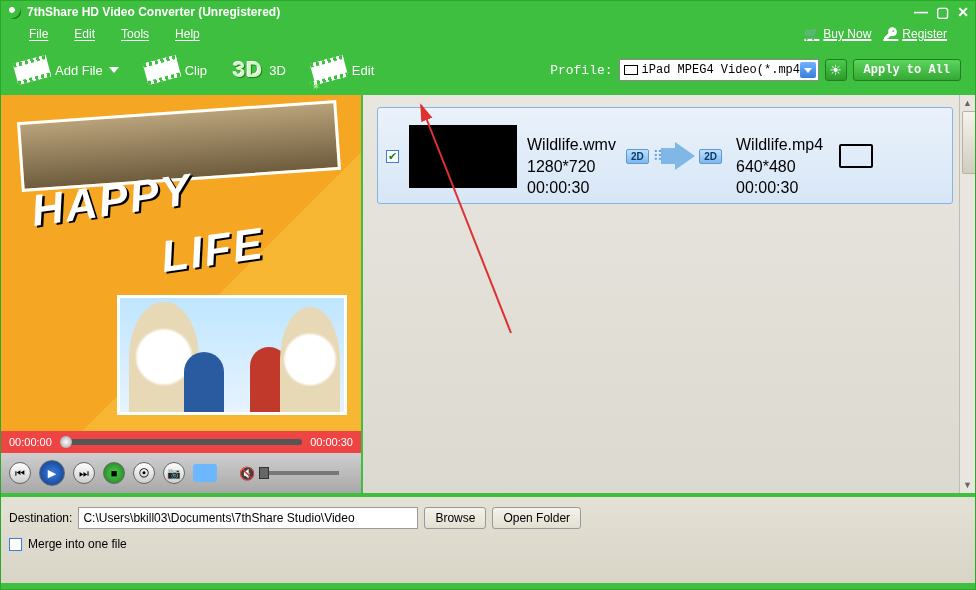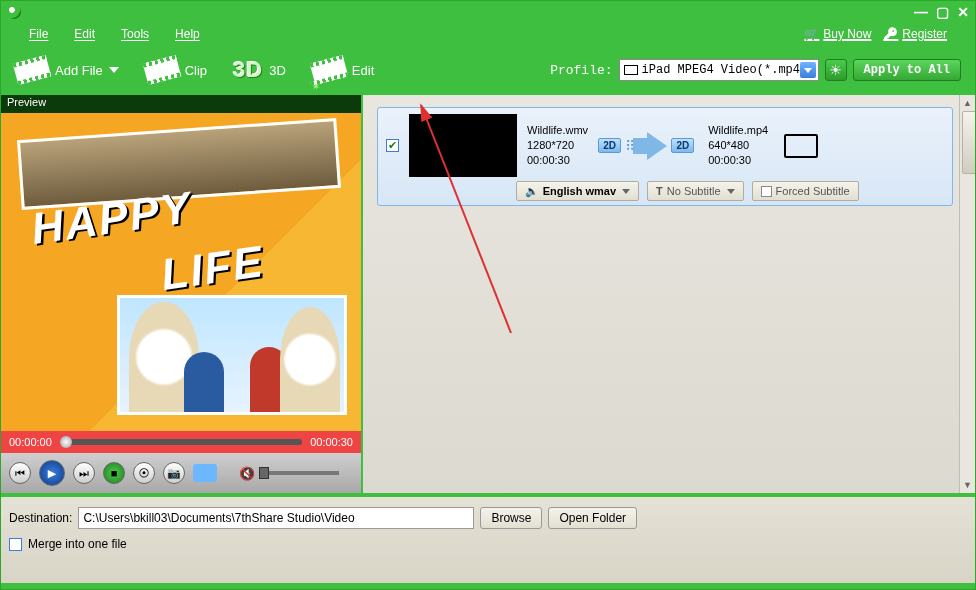--- a/index.html
+++ b/index.html
@@ -73,21 +73,21 @@
 .list-panel { flex: 1; background: linear-gradient(#e8e6df,#dcd9d0); position: relative; border-left: 2px solid #3fbf3f; overflow: hidden; }
 .scrollbar { position: absolute; right: 0; top: 0; bottom: 0; width: 16px; background: #e8e6df; border-left: 1px solid #c0beb4; }
 .scrollbar .thumb { position: absolute; top: 16px; bottom: 16px; left: 2px; right: 2px; background: linear-gradient(#f5f3ea,#d0cdc0); border: 1px solid #b5b2a4; border-radius: 2px; }
 .scrollbar .arr { position: absolute; left: 0; right: 0; height: 16px; display: flex; align-items: center; justify-content: center; font-size: 9px; color: #666; }
 .scrollbar .arr.up { top: 0; } .scrollbar .arr.down { bottom: 0; }
 
 .file-card { margin: 12px 22px 0 14px; border: 1px solid #7fb7e6; border-radius: 3px; background: linear-gradient(#eaf2fb,#d7e6f6); padding: 6px 8px 4px 8px; }
 .file-row { display: flex; align-items: center; gap: 10px; }
 .chk { width: 13px; height: 13px; border: 1px solid #3a7edc; background: #fff; display: flex; align-items: center; justify-content: center; color: #1f7e1f; font-size: 11px; }
 .thumb { width: 108px; height: 63px; background: #000; }
-.info { font-family: "Courier New", monospace; font-size: 11px; color: #000; line-height: 1.35; }
+.info { font-family: "Courier New", monospace; font-size: 16px; color: #000; line-height: 1.35; margin-top: 20px; }
 .info.out { margin-left: 4px; }
 .conv-arrow { display: flex; align-items: center; gap: 4px; }
 .badge2d { background: linear-gradient(#bfe0ff,#7cb8ee); border: 1px solid #5a9bd5; font-size: 10px; padding: 1px 4px; border-radius: 2px; color: #0b3a6a; font-weight: bold; }
 .dots { color: #6aa0d8; font-size: 14px; letter-spacing: -1px; }
 .big-arrow { width: 0; height: 0; border-top: 14px solid transparent; border-bottom: 14px solid transparent; border-left: 20px solid #7fb7e6; position: relative; }
 .big-arrow::before { content: ""; position: absolute; left: -34px; top: -8px; width: 16px; height: 16px; background: #7fb7e6; }
 .out-dev { width: 34px; height: 24px; border: 2px solid #000; border-radius: 2px; margin-left: 6px; }
 
 .sub-row { display: flex; align-items: center; gap: 8px; margin: 4px 0 0 130px; }
 .sub-btn { height: 20px; border: 1px solid #b0adA0; background: linear-gradient(#f5f3ea,#e2dfd2); font-size: 11px; font-family: "Courier New", monospace; display: flex; align-items: center; padding: 0 8px; gap: 4px; color: #555; border-radius: 2px; cursor: pointer; }
@@ -96,30 +96,31 @@
 .sub-btn .txt::before { content: "T"; font-weight: bold; }
 .sub-btn .chkbox { width: 11px; height: 11px; border: 1px solid #888; background: #fff; }
 .sub-caret { width: 0; height: 0; border-left: 4px solid transparent; border-right: 4px solid transparent; border-top: 5px solid #666; margin-left: 2px; }
 
 
 .red-arrow-svg { position: absolute; left: 370px; top: 92px; pointer-events: none; }
 
 
 .bottombar { height: 96px; background: linear-gradient(#e4e1d5,#d8d5c7); border-top: 4px solid #3fbf3f; border-bottom: 6px solid #3fbf3f; padding: 10px 8px; font-size: 12px; font-family: "Courier New", monospace; color: #000; }
 .dest-row { display: flex; align-items: center; gap: 6px; }
-.dest-input { width: 396px; height: 22px; border: 1px solid #999; background: #fff; padding: 4px 4px; font-family: inherit; font-size: 12px; }
+.dest-input { width: 340px; height: 22px; border: 1px solid #999; background: #fff; padding: 4px 4px; font-family: inherit; font-size: 12px; }
 .small-btn { height: 22px; border: 1px solid #999; background: linear-gradient(#f5f3ea,#e2dfd2); padding: 0 10px; border-radius: 3px; font-family: inherit; font-size: 12px; cursor: pointer; }
 .merge-row { margin-top: 8px; display: flex; align-items: center; gap: 6px; }
 .merge-row .cbox { width: 13px; height: 13px; border: 1px solid #3a7edc; background: #fff; }
 </style>
 </head>
 <body>
 
 <div class="titlebar">
   <div class="app-icon"></div>
+  <span>7thShare HD Video Converter (Unregistered)</span>
   <div class="winctrls">
     <span>—</span>
     <span>▢</span>
     <span>✕</span>
   </div>
 </div>
 
 <div class="menubar">
   <span>File</span>
   <span>Edit</span>
@@ -164,21 +165,20 @@
     </div>
     <div class="gear-btn"></div>
     <div class="apply-btn">
         <span style="font-family:'Courier New',monospace;font-weight:bold;">Apply to All</span>
       </div>
   </div>
 </div>
 
 <div class="main">
   <div class="preview-panel">
-    <div class="preview-title">Preview</div>
     <div class="preview-canvas">
       <div class="photo1"></div>
       <div class="hl-text hl-happy">HAPPY</div>
       <div class="hl-text hl-life">LIFE</div>
       <div class="photo2">
         <div class="tree t1"></div>
         <div class="tree t2"></div>
       </div>
     </div>
     <div class="timeline">
@@ -223,36 +223,20 @@
           <div class="big-arrow"></div>
           <span class="badge2d">2D</span>
         </div>
         <div class="info out">
           <div>Wildlife.mp4</div>
           <div>640*480</div>
           <div>00:00:30</div>
         </div>
         <div class="out-dev"></div>
       </div>
-      <div class="sub-row">
-        <div class="sub-btn audio">
-          <span class="spk"></span>
-          <span>English wmav</span>
-          <div class="sub-caret"></div>
-        </div>
-        <div class="sub-btn">
-          <span class="txt"></span>
-          <span>No Subtitle</span>
-          <div class="sub-caret"></div>
-        </div>
-        <div class="sub-btn">
-          <span class="chkbox"></span>
-          <span>Forced Subtitle</span>
-        </div>
-      </div>
     </div>
     <div class="scrollbar">
       <div class="arr up">▲</div>
       <div class="thumb"></div>
       <div class="arr down">▼</div>
     </div>
   </div>
 </div>
 
 <svg class="red-arrow-svg" width="180" height="260">

